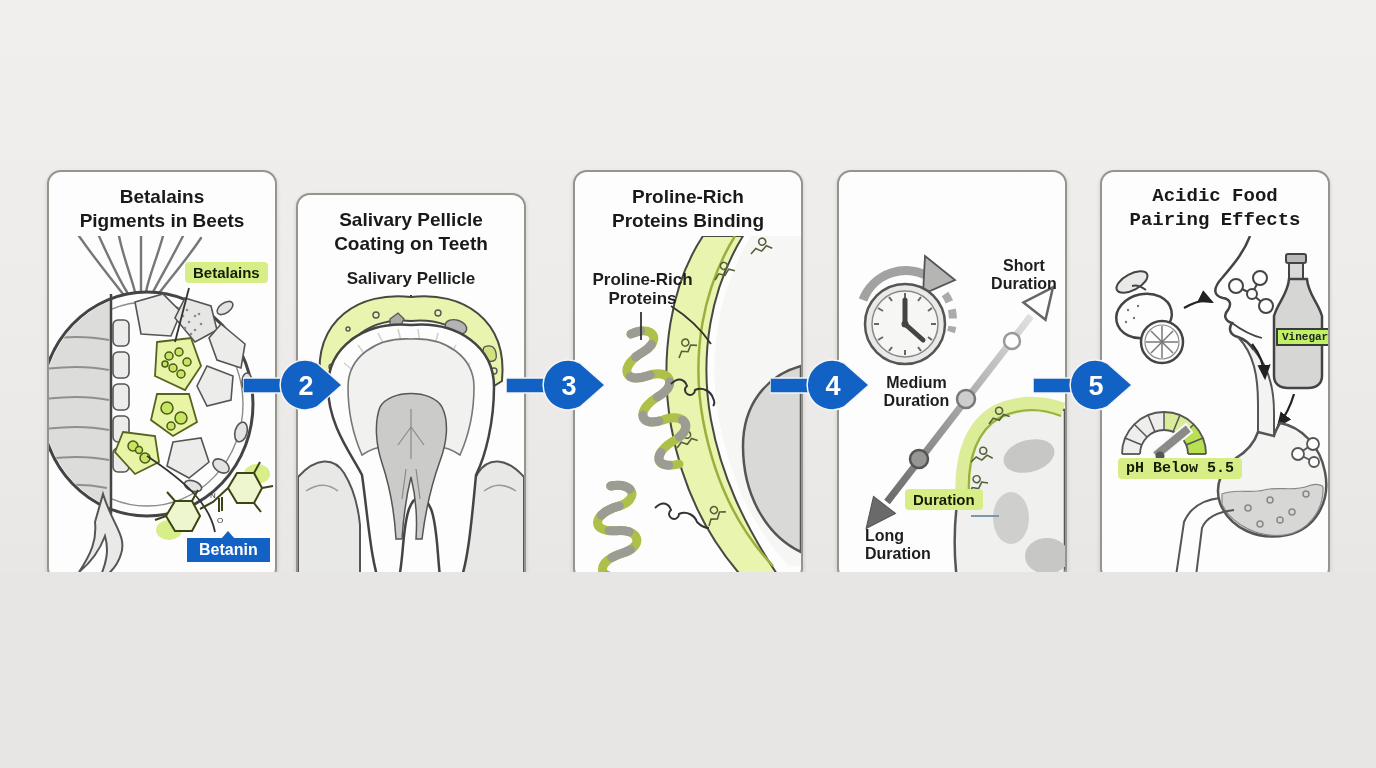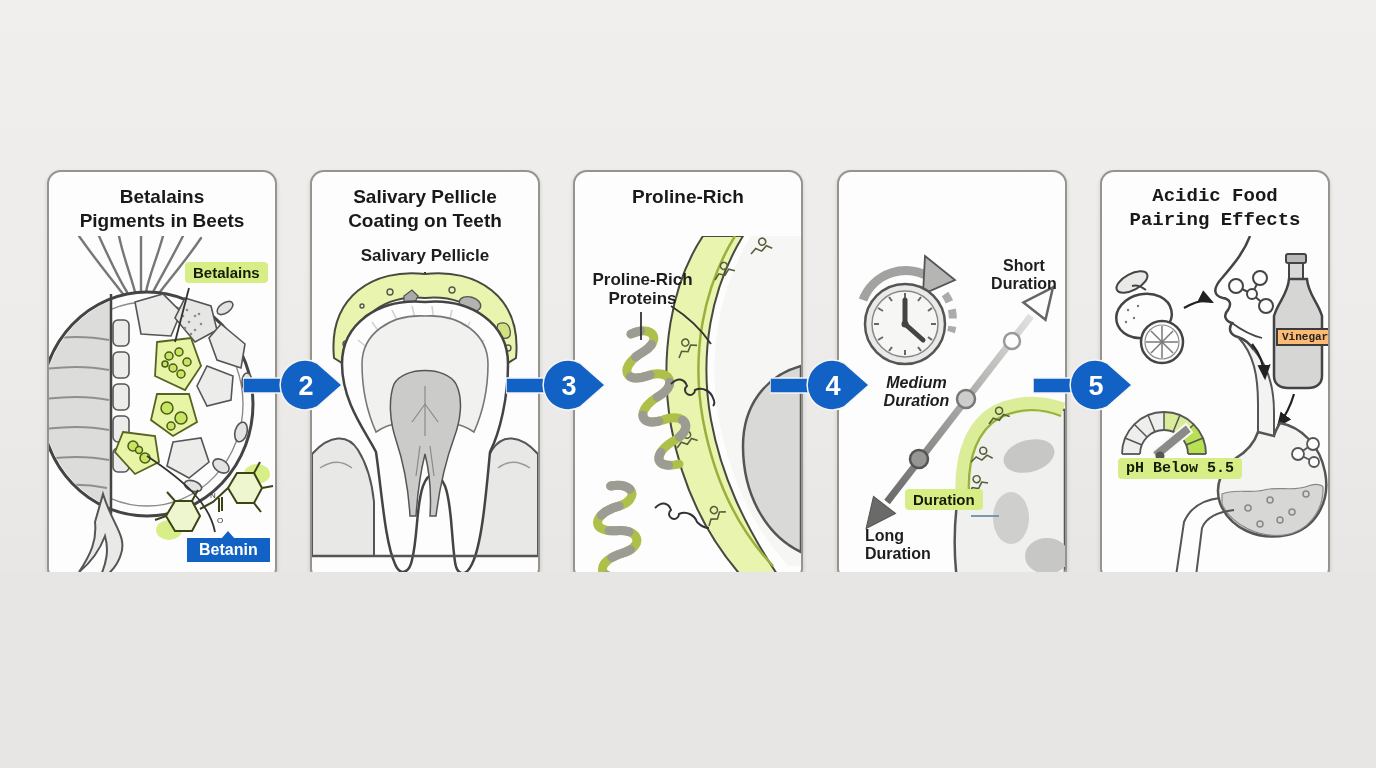--- a/index.html
+++ b/index.html
@@ -18,21 +18,21 @@
     font-size:17px;text-align:center;z-index:3;}
   .lbl span{display:block;}
   .lbl.left{text-align:left;}
   .lbl.sm{font-size:16px;}
   .badge{position:absolute;z-index:3;font-weight:bold;white-space:nowrap;}
   .badge.green{background:#d7ee87;color:#161d06;border-radius:4px;padding:2px 8px;font-size:15px;}
   .badge.blue{background:#1261c4;color:#fff;border-radius:0;padding:3px 12px;font-size:16px;}
   .badge.blue::after{content:"";position:absolute;top:-7px;left:50%;margin-left:-7px;
     border-left:7px solid transparent;border-right:7px solid transparent;
     border-bottom:8px solid #1261c4;}
-  .vlabel{position:absolute;z-index:3;background:#fdba74;border:2px solid #3c3c3c;
+  .vlabel{position:absolute;z-index:3;background:#bef264;border:2px solid #3c3c3c;
     font-weight:bold;font-size:11px;padding:1px 4px;color:#222;}
   .flow-arrow{position:absolute;top:356px;width:100px;height:58px;z-index:6;}
   .timeline{position:absolute;left:0;top:600px;width:1376px;height:70px;z-index:4;}
   svg text.num{font-weight:bold;fill:#ffffff;font-family:"Liberation Sans",sans-serif;}
 </style>
 </head>
 <body>
 
 <div class="canvas">
 
@@ -135,21 +135,21 @@
             <line x1="173" y1="261" x2="173" y2="275"></line>
         </g>
         <text x="161" y="262" font-size="8" fill="#333">N</text>
         <text x="168" y="287" font-size="8" fill="#333">O</text>
       </g>
     </svg>
     <div class="badge green" style="left:136px;top:90px;">Betalains</div>
     <div class="badge blue" style="left:138px;top:366px;">Betanin</div>
   </div>
 
-  <div class="panel" style="left:310px;">
+  <div class="panel" style="left:296px;margin-top:23px;">
     <div class="title">
       <span>Salivary Pellicle</span>
       <span>Coating on Teeth</span>
     </div>
     <svg class="illo" viewBox="0 0 226 344">
       <line x1="113" y1="36" x2="113" y2="60" stroke="#333" stroke-width="2"></line>
       <path d="M22,122 C16,60 62,32 113,38 C164,32 210,60 204,122 L188,132 C192,86 156,58 113,62 C70,58 34,86 38,132 Z" fill="#e9f4ae" stroke="#494942" stroke-width="2"></path>
       <g>
         <ellipse cx="60" cy="84" rx="10" ry="7" transform="rotate(-20 60 84)" fill="#b3b3b1" stroke="#555" stroke-width="1.4"></ellipse>
         <path d="M92,60 l8,-6 6,6 -4,8 -10,2 z" fill="#aaaaa8" stroke="#555" stroke-width="1.3"></path>
@@ -192,20 +192,21 @@
       </g>
       <line x1="0" y1="320" x2="226" y2="320" stroke="#555" stroke-width="2.5"></line>
       <line x1="0" y1="338" x2="226" y2="338" stroke="#999" stroke-width="2"></line>
     </svg>
     <div class="lbl" style="left:0;top:74px;width:100%;">Salivary Pellicle</div>
   </div>
 
   <div class="panel" style="left:573px;">
     <div class="title">
       <span>Proline-Rich</span>
+      <span>Proteins Binding</span>
     </div>
     <svg class="illo" viewBox="0 0 226 344">
       <defs>
         <g id="msq3" stroke="#55603a" fill="none" stroke-width="1.6">
           <path d="M0,0 l6,-4 5,4 6,-4 5,4"></path>
             <circle cx="14" cy="-9" r="3.5"></circle>
         </g>
       </defs>
       <path d="M176,0 C144,52 132,118 144,184 C154,238 176,290 214,330 L226,330 L226,0 Z" fill="#f6f6f4" stroke="none"></path>
       <path d="M226,130 C190,140 168,170 168,210 C168,260 192,300 226,316 Z" fill="#d9d9d7" stroke="#555" stroke-width="2.5"></path>
@@ -293,21 +294,21 @@
         <circle cx="173" cy="105" r="8" fill="#fdfdfd" stroke="#999" stroke-width="2.5"></circle>
         <circle cx="127" cy="163" r="9" fill="#cdcdcb" stroke="#777" stroke-width="2.5"></circle>
         <circle cx="80" cy="223" r="9" fill="#969694" stroke="#555" stroke-width="2.5"></circle>
       </g>
       <line x1="132" y1="280" x2="160" y2="280" stroke="#7d96ad" stroke-width="2"></line>
     </svg>
     <div class="lbl sm" style="left:150px;top:85px;width:70px;">
       <span>Short</span>
       <span>Duration</span>
     </div>
-    <div class="lbl sm" style="left:30px;top:202px;width:95px;font-style:italic;">
+    <div class="lbl sm" style="left:30px;top:202px;width:95px;">
       <span>Medium</span>
       <span>Duration</span>
     </div>
     <div class="badge green" style="left:66px;top:317px;">Duration</div>
     <div class="lbl sm left" style="left:26px;top:355px;width:85px;">
       <span>Long</span>
       <span>Duration</span>
     </div>
   </div>
 

